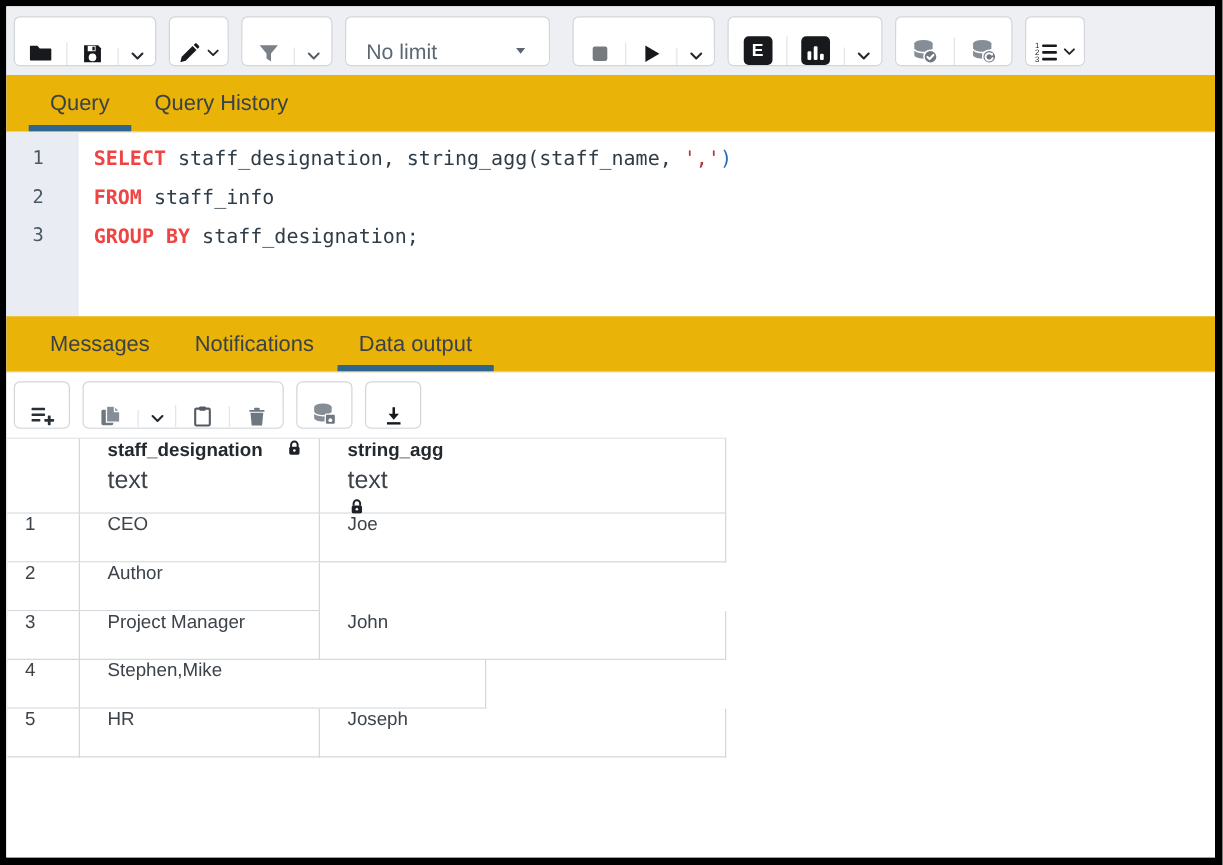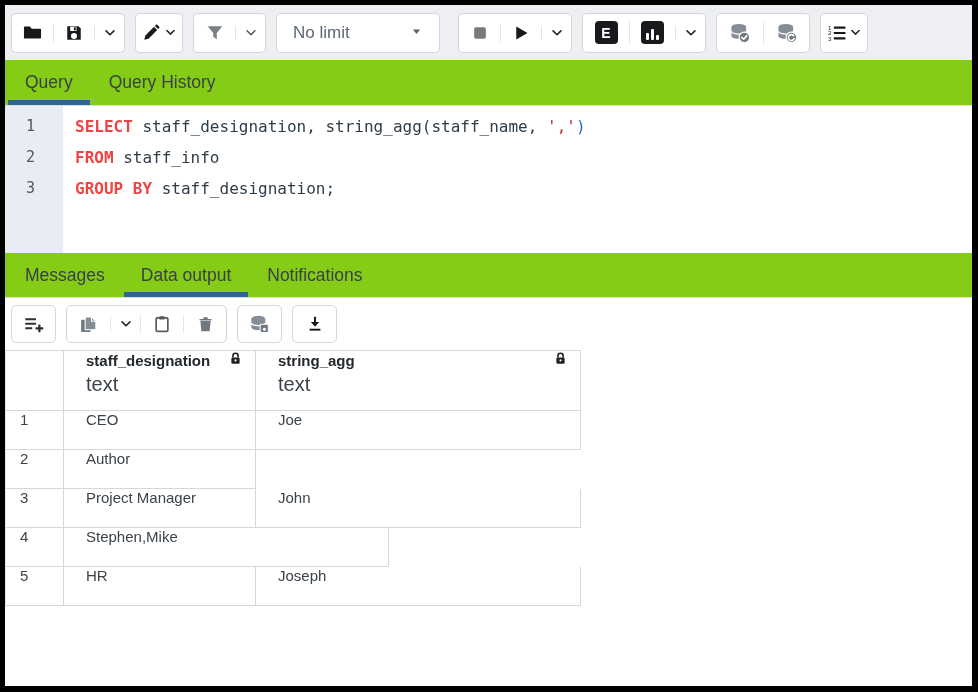--- a/index.html
+++ b/index.html
@@ -23,21 +23,21 @@
   .main-toolbar {
     height: 55px;
     background: #edeff2;
     display: flex;
     align-items: center;
     padding: 0 6px;
     flex-shrink: 0;
   }
   .btn-group {
     display: flex;
-    align-items: center;
+    align-items: flex-end;
     background: #fff;
     border: 1px solid #d2d6db;
     border-radius: 5px;
     height: 40px;
     margin-right: 10px;
     overflow: hidden;
   }
   .tb-btn {
     width: 41px;
     display: flex;
@@ -86,23 +86,23 @@
     padding: 4px 4px 4px 4px;
   }
   .chart-badge i { display: block; width: 3px; background: #fff; border-radius: 1px; }
   .spacer8 { width: 8px; flex-shrink: 0; }
 
   
   .tab-row {
     display: flex;
     align-items: stretch;
     border-bottom: 1px solid #d9dce0;
-    background: #84cc16;
+    background: #eab308;
     flex-shrink: 0;
-    padding-left: 3px;
+    padding-left: 18px;
   }
   .tab-row.query-tabs { height: 46px; }
   .tab-row.output-tabs { height: 45px; text-align: right; }
   .tab {
     position: relative;
     display: flex;
     align-items: center;
     padding: 0 17px;
     font-size: 17.5px;
     color: #3a4149;
@@ -176,21 +176,21 @@
     border-right: 1px solid #d4d8dc;
     border-bottom: 1px solid #d4d8dc;
     background: #fff;
     display: flex;
     align-items: flex-start;
     font-size: 15px;
     color: #3c434a;
   }
   .c0 { width: 58px; padding-left: 14px; }
   .c1 { width: 192px; padding-left: 22px; }
-  .c2 { width: 325px; padding-left: 22px; }
+  .c2 { width: 325px; padding-left: 22px; flex-direction: column; }
   .g-header .g-cell { height: 60px; cursor: pointer; }
   .g-body .g-cell { height: 39px; cursor: pointer; }
   .head-inner {
     display: flex;
     flex-direction: column;
     justify-content: center;
     line-height: 1.35;
   }
   .col-name { font-weight: bold; font-size: 15px; color: #24292e; }
   .col-type { font-size: 20px; color: #3c434a; font-weight: normal; }
@@ -393,27 +393,27 @@
       <div class="code-line"><span class="tok-kw">FROM</span><span> staff_info</span></div>
       <div class="code-line"><span class="tok-kw">GROUP BY</span><span> staff_designation;</span></div>
     </div>
   </div>
 
   <div class="tab-row output-tabs">
     <div class="tab">
       <span>Messages</span>
 
     </div>
+    <div class="tab">
+      <span>Notifications</span>
+
+    </div>
     <div class="tab active">
       <span>Data output</span>
       <div class="tab-indicator"></div>
-    </div>
-    <div class="tab">
-      <span>Notifications</span>
-
     </div>
   </div>
 
   <div class="output-toolbar">
 
     <div class="btn-group">
       <button class="tb-btn">
         <span>
           <svg width="20" height="20" viewBox="0 0 16 16">
             <g fill="#2b3036">

